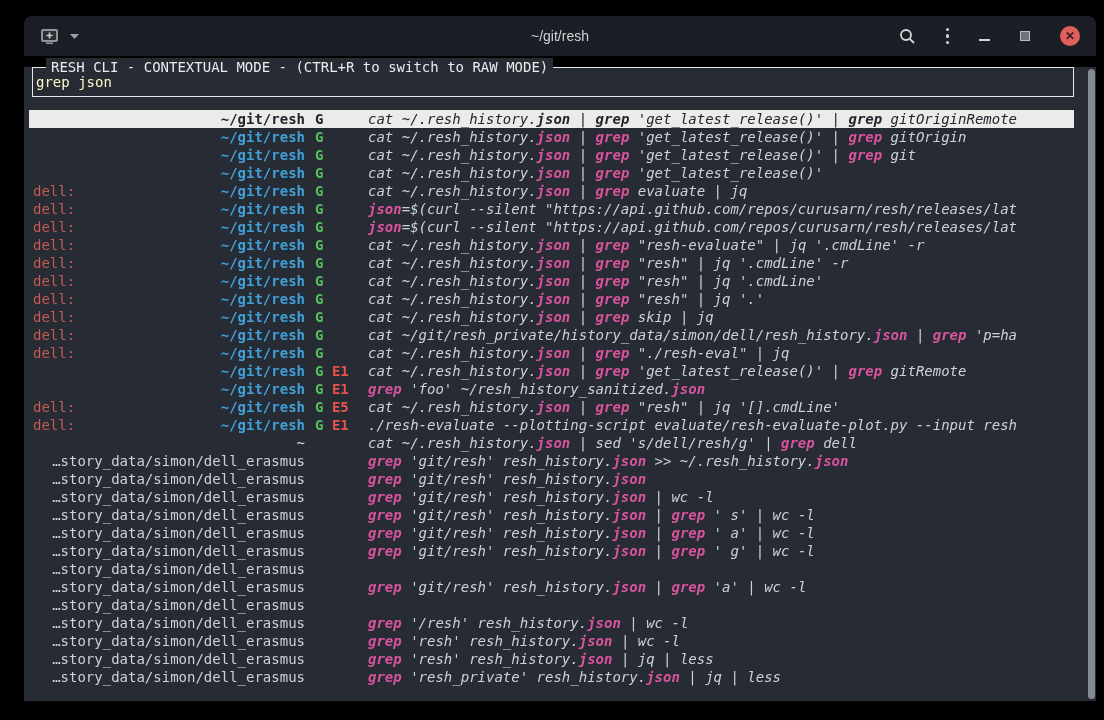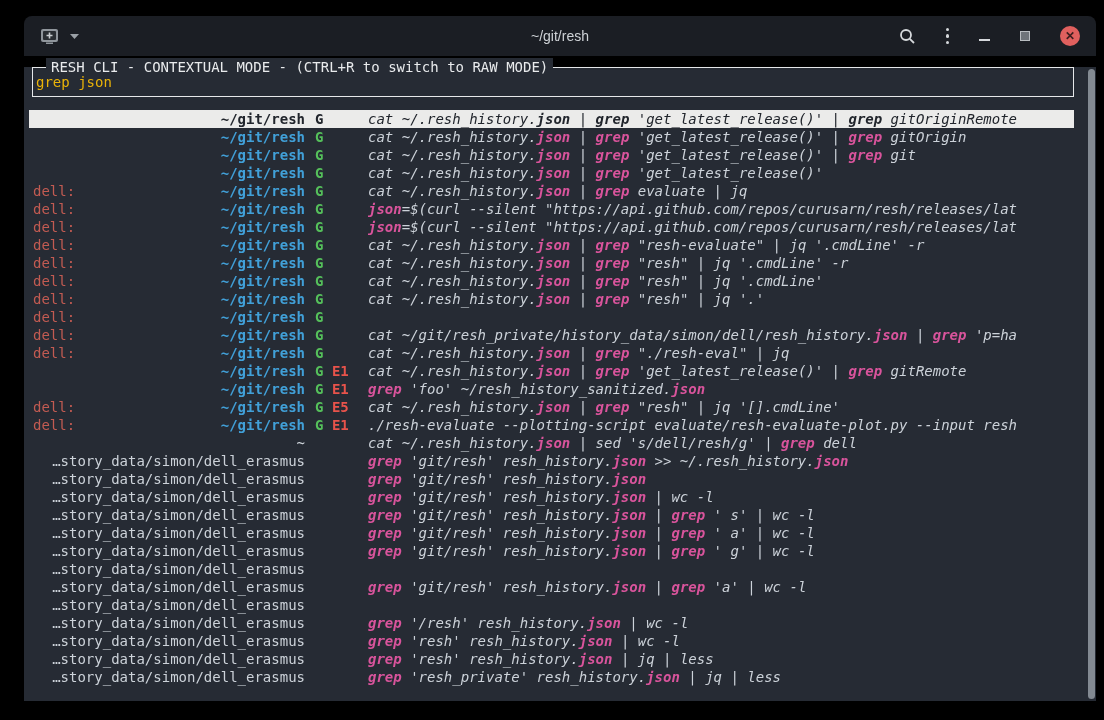--- a/index.html
+++ b/index.html
@@ -21,21 +21,21 @@
   .close-btn{width:20px;height:20px;border-radius:50%;background:var(--c-close_btn);
              display:flex;align-items:center;justify-content:center;color:#3c1e1e;
              font-size:12px;font-weight:bold;line-height:1;}
   
   .tbody{position:relative;height:634px;background:var(--c-bg);box-sizing:border-box;
          font-size:14px;line-height:18px;color:var(--c-text);}
   .searchbox{margin:11px 22px 0 8px;height:30px;border:1px solid var(--c-panel_border);
              position:relative;box-sizing:border-box;}
   .sb-title{position:absolute;top:-10px;left:13px;background:var(--c-bg);padding:0 5px;
             color:#e9ebed;white-space:pre;}
-  .sb-query{padding:5px 0 0 3px;color:#eab308;white-space:pre;}
+  .sb-query{padding:5px 0 0 3px;color:#fef9c3;white-space:pre;}
   .rows{margin:13px 22px 0 5px;}
   .row{height:18px;display:flex;white-space:pre;overflow:hidden;}
   .cell-ld{width:276px;padding-left:4px;box-sizing:border-box;display:flex;
            justify-content:space-between;flex:none;overflow:hidden;}
   .cell-fl{width:63px;padding-left:10px;box-sizing:border-box;flex:none;}
   .cell-cmd{flex:1;overflow:hidden;font-style:italic;}
   .host{color:var(--c-host);}
   .dir{color:var(--c-text);}
   .dir.accent{color:var(--c-dir_accent);font-weight:bold;}
   .n{color:var(--c-text);}
@@ -102,21 +102,21 @@
         <div class="row"><span class="cell-ld"><span class="host"></span><span class="dir accent">~/git/resh</span></span><span class="cell-fl"><span class="g">G</span></span><span class="cell-cmd"><span class="n">cat ~/.resh_history.</span><span class="m">json</span><span class="n"> | </span><span class="m">grep</span><span class="n"> 'get_latest_release()' | </span><span class="m">grep</span><span class="n"> gitOrigin</span></span></div>
         <div class="row"><span class="cell-ld"><span class="host"></span><span class="dir accent">~/git/resh</span></span><span class="cell-fl"><span class="g">G</span></span><span class="cell-cmd"><span class="n">cat ~/.resh_history.</span><span class="m">json</span><span class="n"> | </span><span class="m">grep</span><span class="n"> 'get_latest_release()' | </span><span class="m">grep</span><span class="n"> git</span></span></div>
         <div class="row"><span class="cell-ld"><span class="host"></span><span class="dir accent">~/git/resh</span></span><span class="cell-fl"><span class="g">G</span></span><span class="cell-cmd"><span class="n">cat ~/.resh_history.</span><span class="m">json</span><span class="n"> | </span><span class="m">grep</span><span class="n"> 'get_latest_release()'</span></span></div>
         <div class="row"><span class="cell-ld"><span class="host">dell:</span><span class="dir accent">~/git/resh</span></span><span class="cell-fl"><span class="g">G</span></span><span class="cell-cmd"><span class="n">cat ~/.resh_history.</span><span class="m">json</span><span class="n"> | </span><span class="m">grep</span><span class="n"> evaluate | jq</span></span></div>
         <div class="row"><span class="cell-ld"><span class="host">dell:</span><span class="dir accent">~/git/resh</span></span><span class="cell-fl"><span class="g">G</span></span><span class="cell-cmd"><span class="m">json</span><span class="n">=$(curl --silent "https://api.github.com/repos/curusarn/resh/releases/lat</span></span></div>
         <div class="row"><span class="cell-ld"><span class="host">dell:</span><span class="dir accent">~/git/resh</span></span><span class="cell-fl"><span class="g">G</span></span><span class="cell-cmd"><span class="m">json</span><span class="n">=$(curl --silent "https://api.github.com/repos/curusarn/resh/releases/lat</span></span></div>
         <div class="row"><span class="cell-ld"><span class="host">dell:</span><span class="dir accent">~/git/resh</span></span><span class="cell-fl"><span class="g">G</span></span><span class="cell-cmd"><span class="n">cat ~/.resh_history.</span><span class="m">json</span><span class="n"> | </span><span class="m">grep</span><span class="n"> "resh-evaluate" | jq '.cmdLine' -r</span></span></div>
         <div class="row"><span class="cell-ld"><span class="host">dell:</span><span class="dir accent">~/git/resh</span></span><span class="cell-fl"><span class="g">G</span></span><span class="cell-cmd"><span class="n">cat ~/.resh_history.</span><span class="m">json</span><span class="n"> | </span><span class="m">grep</span><span class="n"> "resh" | jq '.cmdLine' -r</span></span></div>
         <div class="row"><span class="cell-ld"><span class="host">dell:</span><span class="dir accent">~/git/resh</span></span><span class="cell-fl"><span class="g">G</span></span><span class="cell-cmd"><span class="n">cat ~/.resh_history.</span><span class="m">json</span><span class="n"> | </span><span class="m">grep</span><span class="n"> "resh" | jq '.cmdLine'</span></span></div>
         <div class="row"><span class="cell-ld"><span class="host">dell:</span><span class="dir accent">~/git/resh</span></span><span class="cell-fl"><span class="g">G</span></span><span class="cell-cmd"><span class="n">cat ~/.resh_history.</span><span class="m">json</span><span class="n"> | </span><span class="m">grep</span><span class="n"> "resh" | jq '.'</span></span></div>
-        <div class="row"><span class="cell-ld"><span class="host">dell:</span><span class="dir accent">~/git/resh</span></span><span class="cell-fl"><span class="g">G</span></span></div>
+        <div class="row"><span class="cell-ld"><span class="host">dell:</span><span class="dir accent">~/git/resh</span></span><span class="cell-fl"><span class="g">G</span></span><span class="cell-cmd"><span class="n">cat ~/.resh_history.</span><span class="m">json</span><span class="n"> | </span><span class="m">grep</span><span class="n"> skip | jq</span></span></div>
         <div class="row"><span class="cell-ld"><span class="host">dell:</span><span class="dir accent">~/git/resh</span></span><span class="cell-fl"><span class="g">G</span></span><span class="cell-cmd"><span class="n">cat ~/git/resh_private/history_data/simon/dell/resh_history.</span><span class="m">json</span><span class="n"> | </span><span class="m">grep</span><span class="n"> 'p=ha</span></span></div>
         <div class="row"><span class="cell-ld"><span class="host">dell:</span><span class="dir accent">~/git/resh</span></span><span class="cell-fl"><span class="g">G</span></span><span class="cell-cmd"><span class="n">cat ~/.resh_history.</span><span class="m">json</span><span class="n"> | </span><span class="m">grep</span><span class="n"> "./resh-eval" | jq</span></span></div>
         <div class="row"><span class="cell-ld"><span class="host"></span><span class="dir accent">~/git/resh</span></span><span class="cell-fl"><span class="g">G</span> <span class="e">E1</span></span><span class="cell-cmd"><span class="n">cat ~/.resh_history.</span><span class="m">json</span><span class="n"> | </span><span class="m">grep</span><span class="n"> 'get_latest_release()' | </span><span class="m">grep</span><span class="n"> gitRemote</span></span></div>
         <div class="row"><span class="cell-ld"><span class="host"></span><span class="dir accent">~/git/resh</span></span><span class="cell-fl"><span class="g">G</span> <span class="e">E1</span></span><span class="cell-cmd"><span class="m">grep</span><span class="n"> 'foo' ~/resh_history_sanitized.</span><span class="m">json</span></span></div>
         <div class="row"><span class="cell-ld"><span class="host">dell:</span><span class="dir accent">~/git/resh</span></span><span class="cell-fl"><span class="g">G</span> <span class="e">E5</span></span><span class="cell-cmd"><span class="n">cat ~/.resh_history.</span><span class="m">json</span><span class="n"> | </span><span class="m">grep</span><span class="n"> "resh" | jq '[].cmdLine'</span></span></div>
         <div class="row"><span class="cell-ld"><span class="host">dell:</span><span class="dir accent">~/git/resh</span></span><span class="cell-fl"><span class="g">G</span> <span class="e">E1</span></span><span class="cell-cmd"><span class="n">./resh-evaluate --plotting-script evaluate/resh-evaluate-plot.py --input resh</span></span></div>
         <div class="row"><span class="cell-ld"><span class="host"></span><span class="dir">~</span></span><span class="cell-fl"></span><span class="cell-cmd"><span class="n">cat ~/.resh_history.</span><span class="m">json</span><span class="n"> | sed 's/dell/resh/g' | </span><span class="m">grep</span><span class="n"> dell</span></span></div>
         <div class="row"><span class="cell-ld"><span class="host"></span><span class="dir">…story_data/simon/dell_erasmus</span></span><span class="cell-fl"></span><span class="cell-cmd"><span class="m">grep</span><span class="n"> 'git/resh' resh_history.</span><span class="m">json</span><span class="n"> &gt;&gt; ~/.resh_history.</span><span class="m">json</span></span></div>
         <div class="row"><span class="cell-ld"><span class="host"></span><span class="dir">…story_data/simon/dell_erasmus</span></span><span class="cell-fl"></span><span class="cell-cmd"><span class="m">grep</span><span class="n"> 'git/resh' resh_history.</span><span class="m">json</span></span></div>
         <div class="row"><span class="cell-ld"><span class="host"></span><span class="dir">…story_data/simon/dell_erasmus</span></span><span class="cell-fl"></span><span class="cell-cmd"><span class="m">grep</span><span class="n"> 'git/resh' resh_history.</span><span class="m">json</span><span class="n"> | wc -l</span></span></div>

